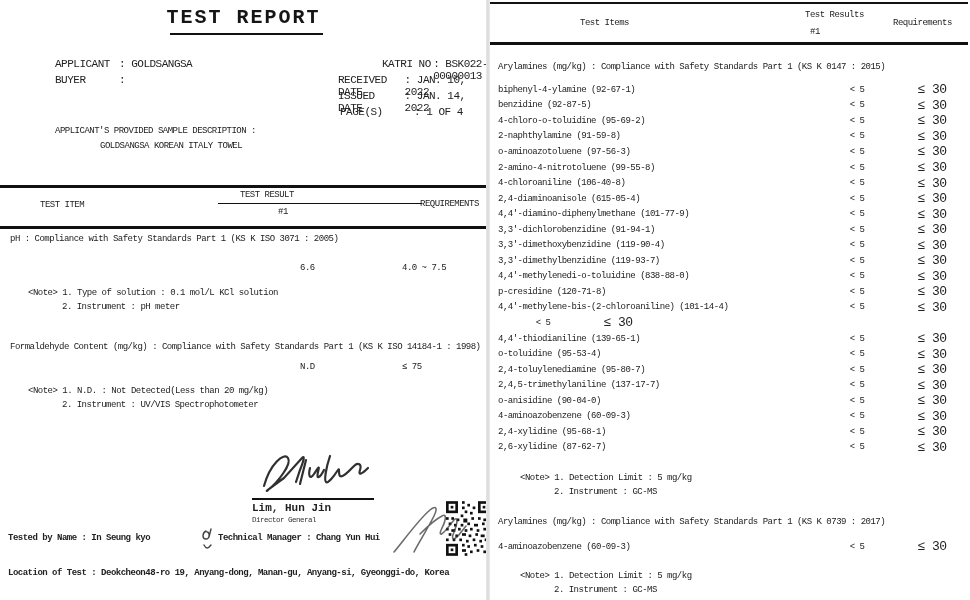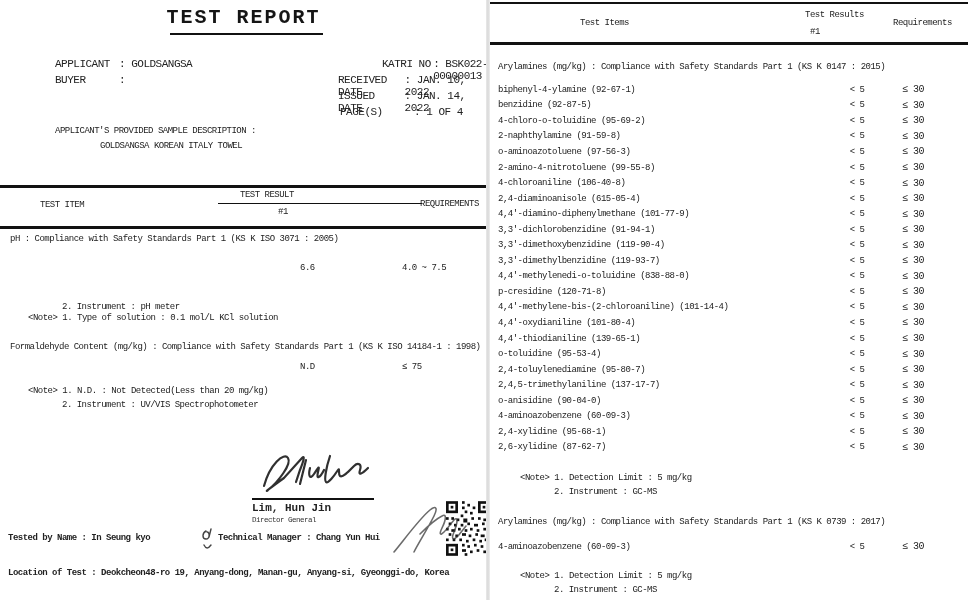--- a/index.html
+++ b/index.html
@@ -18,21 +18,21 @@
   .hline { position:absolute; background:#111; }
   .report-title { position:absolute; top:6px; left:0; width:100%; text-align:center;
                   font-size:20px; font-weight:bold; letter-spacing:2px; color:#151515; }
   .title-underline { position:absolute; left:170px; top:33px; width:153px; height:2px; background:#111; }
   .info-row { position:absolute; display:flex; font-size:11px; letter-spacing:-0.5px; color:#222; }
   .info-row .lab { display:inline-block; }
   .chem-rows { position:absolute; left:8px; top:82px; width:464px; }
   .chem-row { display:flex; height:15.55px; align-items:center; }
   .chem-row .nm { flex:1; font-size:9px; letter-spacing:-0.5px; white-space:nowrap; color:#222; }
   .chem-row .rs { width:90px; text-align:center; font-size:9px; letter-spacing:-0.5px; color:#222; }
-  .chem-row .rq { width:60px; font-size:10px; letter-spacing:-0.5px; color:#222; }
+  .chem-row .rq { width:60px; text-align:center; font-size:13px; letter-spacing:-0.5px; color:#222; }
   svg { position:absolute; overflow:visible; }
 </style>
 </head>
 <body>
 
 <div class="page" id="left-page">
 
   <div class="report-title">TEST REPORT</div>
   <div class="title-underline"></div>
 
@@ -69,21 +69,21 @@
   <div class="t ctr" style="left:40px; top:200px; width:145px;">TEST ITEM</div>
   <div class="t ctr" style="left:240px; top:190px; width:160px;">TEST RESULT</div>
   <div class="hline" style="left:218px; top:203px; width:204px; height:1.2px;"></div>
   <div class="t ctr" style="left:278px; top:207px; width:80px;">#1</div>
   <div class="t ctr" style="left:420px; top:199px; width:68px;">REQUIREMENTS</div>
   <div class="hline" style="left:0; top:226px; width:487px; height:2.5px;"></div>
 
   <div class="t" style="left:10px; top:234px;">pH : Compliance with Safety Standards Part 1 (KS K ISO 3071 : 2005)</div>
   <div class="t ctr" style="left:300px; top:263px; width:120px;">6.6</div>
   <div class="t ctr" style="left:402px; top:263px; width:84px;">4.0 ~ 7.5</div>
-  <div class="t" style="left:28px; top:288px;margin-top:25px;"><span>&lt;Note&gt;</span> <span>1. Type of solution : 0.1 mol/L KCl solution</span></div>
+  <div class="t" style="left:28px; top:288px;"><span>&lt;Note&gt;</span> <span>1. Type of solution : 0.1 mol/L KCl solution</span></div>
   <div class="t" style="left:62px; top:302px;">2. Instrument : pH meter</div>
 
   <div class="t" style="left:10px; top:342px;">Formaldehyde Content (mg/kg) : Compliance with Safety Standards Part 1 (KS K ISO 14184-1 : 1998)</div>
   <div class="t ctr" style="left:300px; top:362px; width:120px;">N.D</div>
   <div class="t ctr" style="left:402px; top:362px; width:84px;">≤ 75</div>
   <div class="t" style="left:28px; top:386px;"><span>&lt;Note&gt;</span> <span>1. N.D. : Not Detected(Less than 20 mg/kg)</span></div>
   <div class="t" style="left:62px; top:400px;">2. Instrument : UV/VIS Spectrophotometer</div>
 
   <svg style="left:250px; top:448px;" width="130" height="50" viewBox="0 0 130 50">
     <path d="M14 38 C20 16 34 4 38 10 C42 16 28 34 18 42 C14 45 20 40 34 30 L52 10 C55 7 54 12 50 22 L46 34 M56 12 L50 36 M60 20 C58 28 60 32 64 26 C68 20 70 16 68 24 C66 32 70 30 74 22 M80 8 C76 20 74 32 76 34 C78 36 84 28 88 22 C90 19 88 26 90 28 C93 30 100 22 104 18 C108 14 112 16 110 22 C108 28 112 26 118 20" fill="none" stroke="#1a1a1a" stroke-width="2.2" stroke-linecap="round" opacity="0.9"></path>
@@ -254,21 +254,20 @@
       <span class="nm">p-cresidine (120-71-8)</span>
       <span class="rs">&lt; 5</span>
       <span class="rq">≤ 30</span>
     </div>
       <div class="chem-row">
       <span class="nm">4,4'-methylene-bis-(2-chloroaniline) (101-14-4)</span>
       <span class="rs">&lt; 5</span>
       <span class="rq">≤ 30</span>
     </div>
       <div class="chem-row">
-      <span class="nm">4,4'-oxydianiline (101-80-4)</span>
       <span class="rs">&lt; 5</span>
       <span class="rq">≤ 30</span>
     </div>
       <div class="chem-row">
       <span class="nm">4,4'-thiodianiline (139-65-1)</span>
       <span class="rs">&lt; 5</span>
       <span class="rq">≤ 30</span>
     </div>
       <div class="chem-row">
       <span class="nm">o-toluidine (95-53-4)</span>

